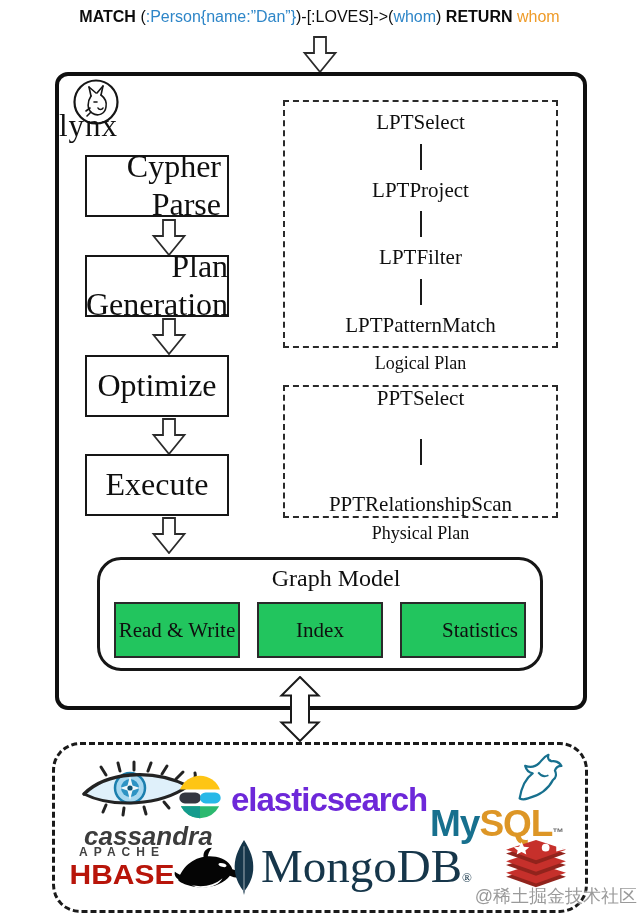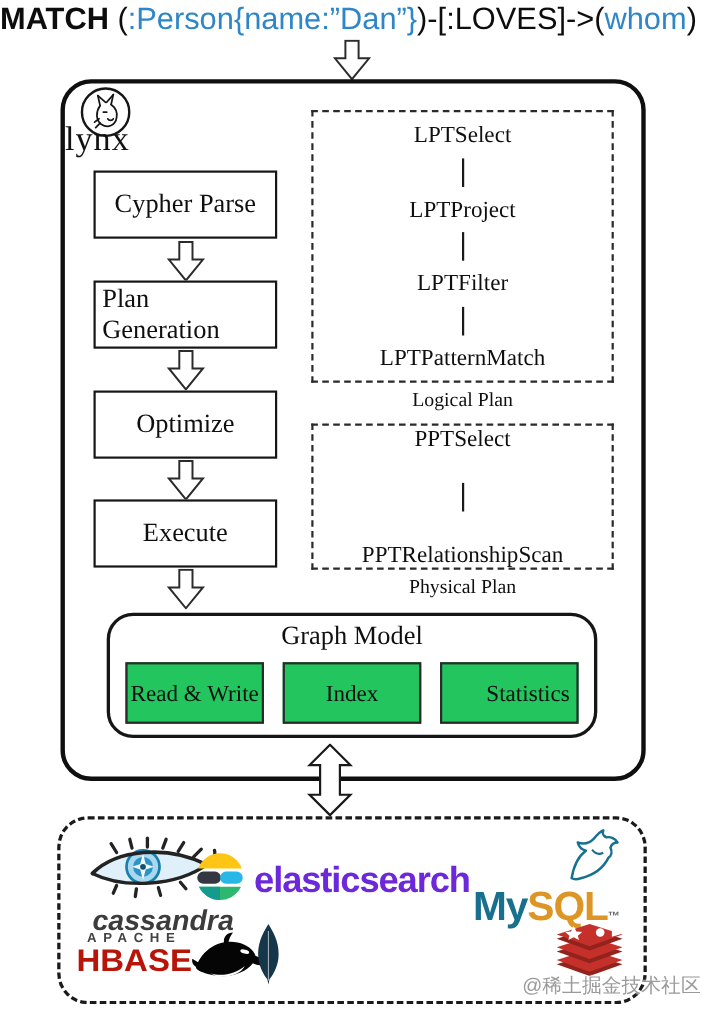--- a/index.html
+++ b/index.html
@@ -2,45 +2,45 @@
 <html><head>
 <meta charset="utf-8">
 <style>
   html,body{margin:0;padding:0;background:#fff;}
   #page{position:relative;width:639px;height:917px;background:#ffffff;overflow:hidden;
         font-family:"Liberation Serif",serif;color:#111;}
   .abs{position:absolute;}
 
   
   .qline{position:absolute;left:0;top:4px;width:639px;text-align:center;white-space:nowrap;
-         font-family:"Liberation Sans",sans-serif;font-size:28px;line-height:26px;}
+         font-family:"Liberation Sans",sans-serif;font-size:16px;line-height:26px;}
   .tk{white-space:pre;}
   .tk-kw{font-weight:700;color:#0d0d0d;}
   .tk-pl{font-weight:400;color:#0d0d0d;}
   .tk-bl{font-weight:400;color:#2e86c8;}
   .tk-or{font-weight:400;color:#ef9b28;}
 
   
   .main-box{position:absolute;left:55px;top:72px;width:532px;height:638px;box-sizing:border-box;
-            border:4px solid #0f0f0f;border-radius:28px;background:#fff;}
+            border:4px solid #0f0f0f;border-radius:13px;background:#fff;}
   .lynx-word{position:absolute;left:0px;top:32px;font-size:31px;color:#111;letter-spacing:1px;}
 
-  .pbox{position:absolute;width:167px;height:62px;box-sizing:border-box;border:2px solid #161616;
-        background:#fff;display:flex;align-items:center;justify-content:center;text-align:left;
-        font-size:24px;line-height:1.18;color:#0f0f0f;padding:0 6px;}
+  .pbox{position:absolute;width:144px;height:62px;box-sizing:border-box;border:2px solid #161616;
+        background:#fff;display:flex;align-items:center;justify-content:center;text-align:right;
+        font-size:32px;line-height:1.18;color:#0f0f0f;padding:0 6px;}
 
   .dashed{position:absolute;box-sizing:border-box;border:2px dashed #2a2a2a;background:#fff;
           display:flex;flex-direction:column;align-items:center;justify-content:space-evenly;}
   .pnode{font-size:21px;color:#0f0f0f;line-height:1;}
   .connector{width:2px;height:26px;background:#1a1a1a;}
   .plan-label{position:absolute;width:275px;text-align:center;font-size:18px;color:#0f0f0f;}
 
   .gm-box{position:absolute;left:38px;top:481px;width:446px;height:114px;box-sizing:border-box;
           border:3px solid #161616;border-radius:24px;background:#fff;}
-  .gm-title{position:absolute;left:0;top:5px;width:100%;text-align:center;font-size:24px;color:#0f0f0f;}
+  .gm-title{position:absolute;left:0;top:5px;width:100%;text-align:center;font-size:24px;color:#0f0f0f;padding-left:16px;}
   .module{position:absolute;top:42px;width:126px;height:56px;box-sizing:border-box;border:2px solid #2a2a2a;
           display:flex;align-items:center;justify-content:center;font-size:21px;color:#0f0f0f;background:#22c55e;}
 
   
   .bottom-box{position:absolute;left:52px;top:742px;width:536px;height:171px;box-sizing:border-box;
               border:3px dashed #1a1a1a;border-radius:28px;background:#fff;}
   .cassandra-word{position:absolute;left:29px;top:76px;font-family:"Liberation Sans",sans-serif;
                   font-style:italic;font-weight:700;font-size:26px;color:#3c3c3c;letter-spacing:0px;}
   .elastic-word{position:absolute;left:176px;top:36px;font-family:"Liberation Sans",sans-serif;
                 font-weight:700;font-size:33px;color:#6d28d9;letter-spacing:-1px;}
@@ -189,20 +189,21 @@
       <path d="M6 40 C12 20 32 8 52 12 C62 14 70 20 72 27 C77 28 82 32 83 37 C78 38 73 37 69 35 C61 46 42 52 24 48 C14 46 7 43 6 40 Z" fill="#050505"></path>
       <path d="M8 40 C3 38 1 34 2 30 C5 32 8 34 11 35 Z" fill="#050505"></path>
       <path d="M22 46 C34 50 50 47 60 38 C56 47 40 52 28 49 Z" fill="#ffffff"></path>
       <ellipse cx="60" cy="22" rx="5" ry="2.2" fill="#ffffff" transform="rotate(14 60 22)"></ellipse>
     </svg>
 
     <svg class="abs" style="left:175px;top:94px;" width="28" height="57" viewBox="0 0 30 62">
       <path d="M15 1 C8 12 4 22 5 34 C6 45 11 52 14 56 L15 61 L16 56 C19 52 24 45 25 34 C26 22 22 12 15 1 Z" fill="#16364a"></path>
       <line x1="15" y1="8" x2="15" y2="57" stroke="#ffffff" stroke-width="1" opacity="0.65"></line>
     </svg>
+    <div class="mongo-word"><span>MongoDB</span><span class="mongo-reg">®</span></div>
 
     <svg class="abs" style="left:446px;top:95px;" width="70" height="56" viewBox="0 0 70 58">
       <path d="M35 28 L66 38 L35 49 L4 38 Z" fill="#91231c"></path>
       <path d="M35 24 L66 34 L35 45 L4 34 Z" fill="#c6302b"></path>
       <path d="M35 16 L66 26 L35 37 L4 26 Z" fill="#91231c"></path>
       <path d="M35 12 L66 22 L35 33 L4 22 Z" fill="#c6302b"></path>
       <path d="M35 4 L66 14 L35 25 L4 14 Z" fill="#91231c"></path>
       <path d="M35 0 L66 10 L35 21 L4 10 Z" fill="#c6302b"></path>
       <path d="M20 2 L22.5 7 L28 7.5 L24 11 L25 15 L20 12.5 L15 15 L16 11 L12 7.5 L17.5 7 Z" fill="#ffffff"></path>
       <circle cx="45" cy="8" r="4" fill="#ffffff"></circle>

